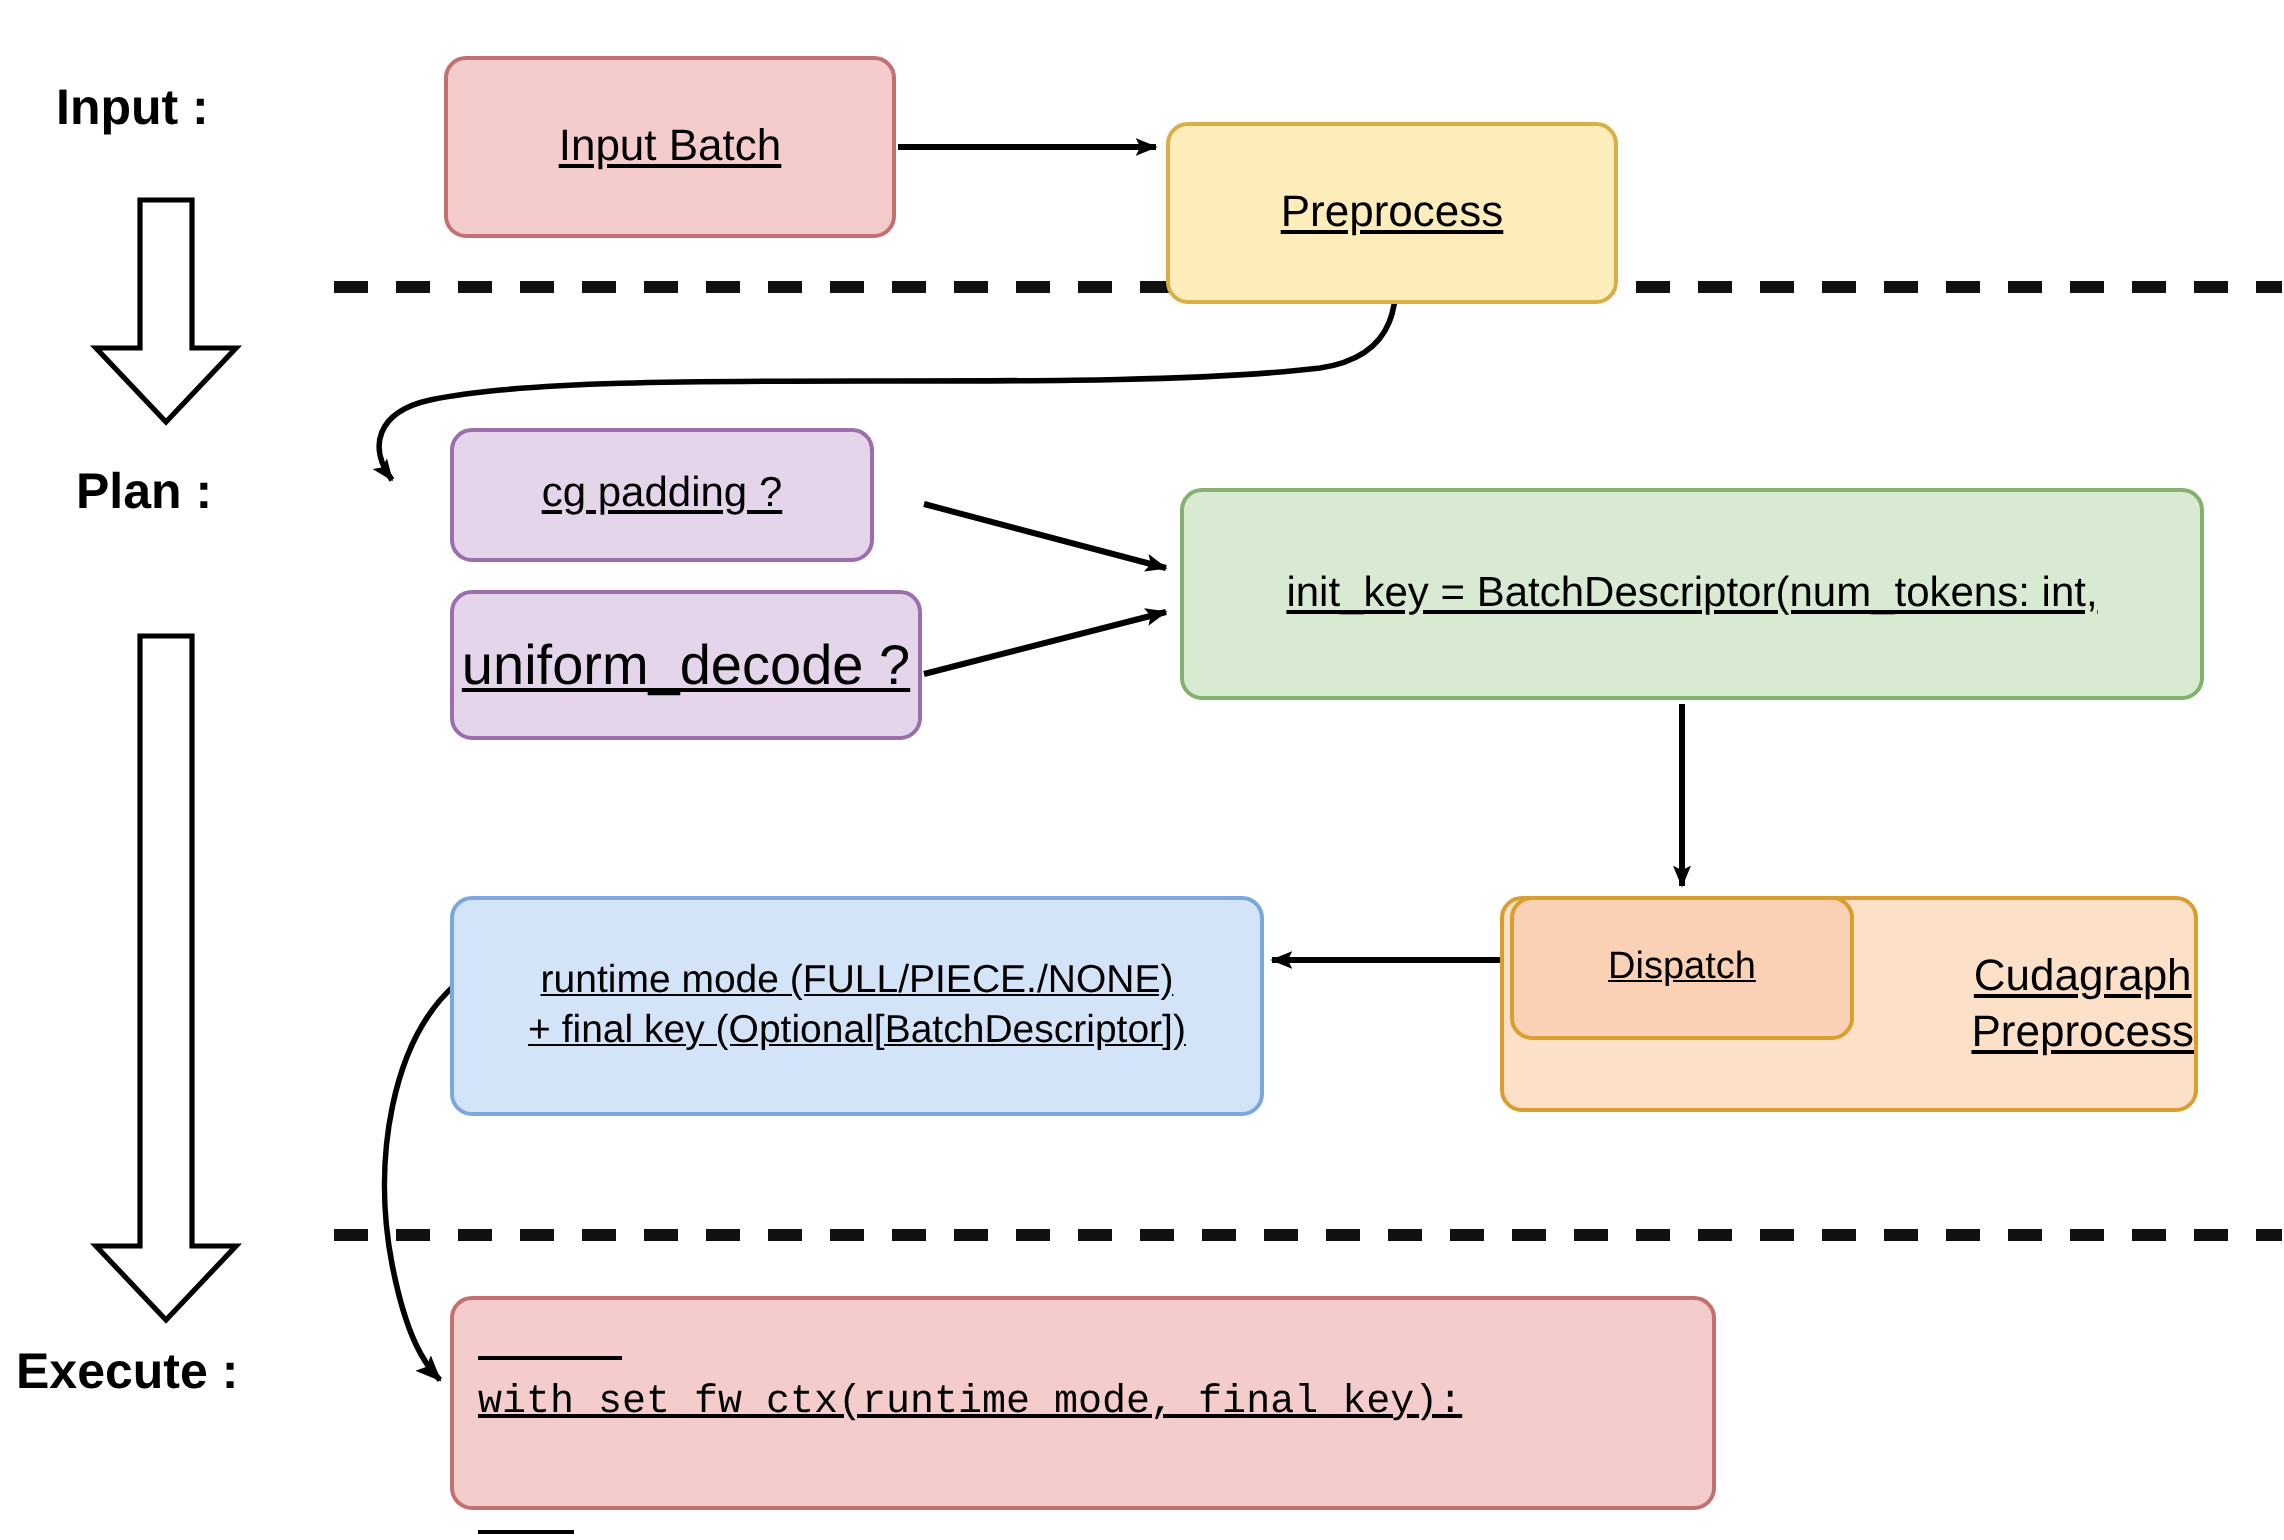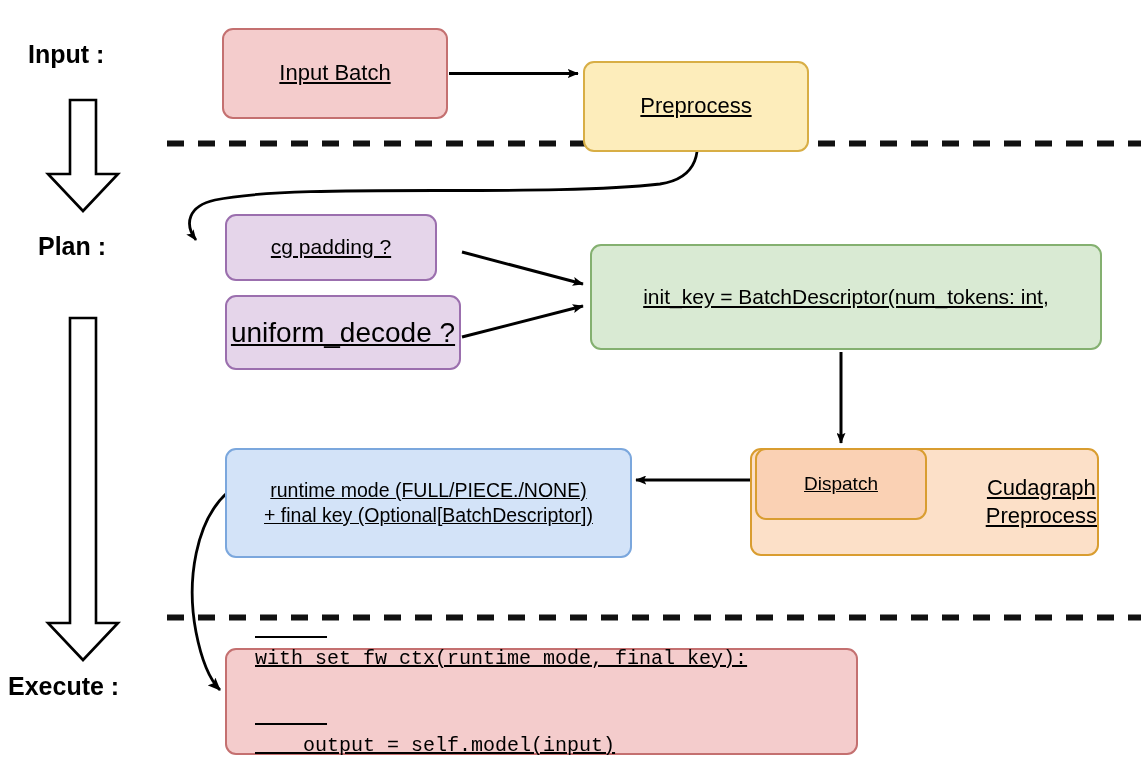--- a/index.html
+++ b/index.html
@@ -95,21 +95,21 @@
     background: #d3e3f8; border-color: #7ba7dd;
     font-size: 19.5px;
     padding: 0 8px;
   }
   #node-execute-code {
     left: 225px; top: 648px; width: 633px; height: 107px;
     background: #f4cccc; border-color: #c47070;
     font-family: "Liberation Mono", monospace;
     font-size: 20px;
     justify-content: flex-start;
-    padding-left: 28px;
+    padding-left: 12px;
     text-align: left;
     white-space: pre;
     line-height: 1.45;
   }
 
   #label-input  { left: 28px;  top: 40px; }
   #label-plan   { left: 38px;  top: 232px; }
   #label-execute{ left: 8px;   top: 672px; }
 
   .node-text { display: block; }
@@ -193,17 +193,16 @@
     </div>
   </div>
 
   <div class="node" id="node-dispatch-inner" style="background: rgb(250, 209, 180); border-color: rgb(217, 157, 48);">
     <span class="node-text">Dispatch</span>
   </div>
 
   <div class="node" id="node-execute-code" style="background: rgb(244, 204, 204); border-color: rgb(196, 112, 112);">
     <div>
       <span class="node-text">with set_fw_ctx(runtime_mode, final_key):</span>
-      <span class="node-text">    output = self.model(input)</span>
     </div>
   </div>
 
 </div>
 
 </body></html>

